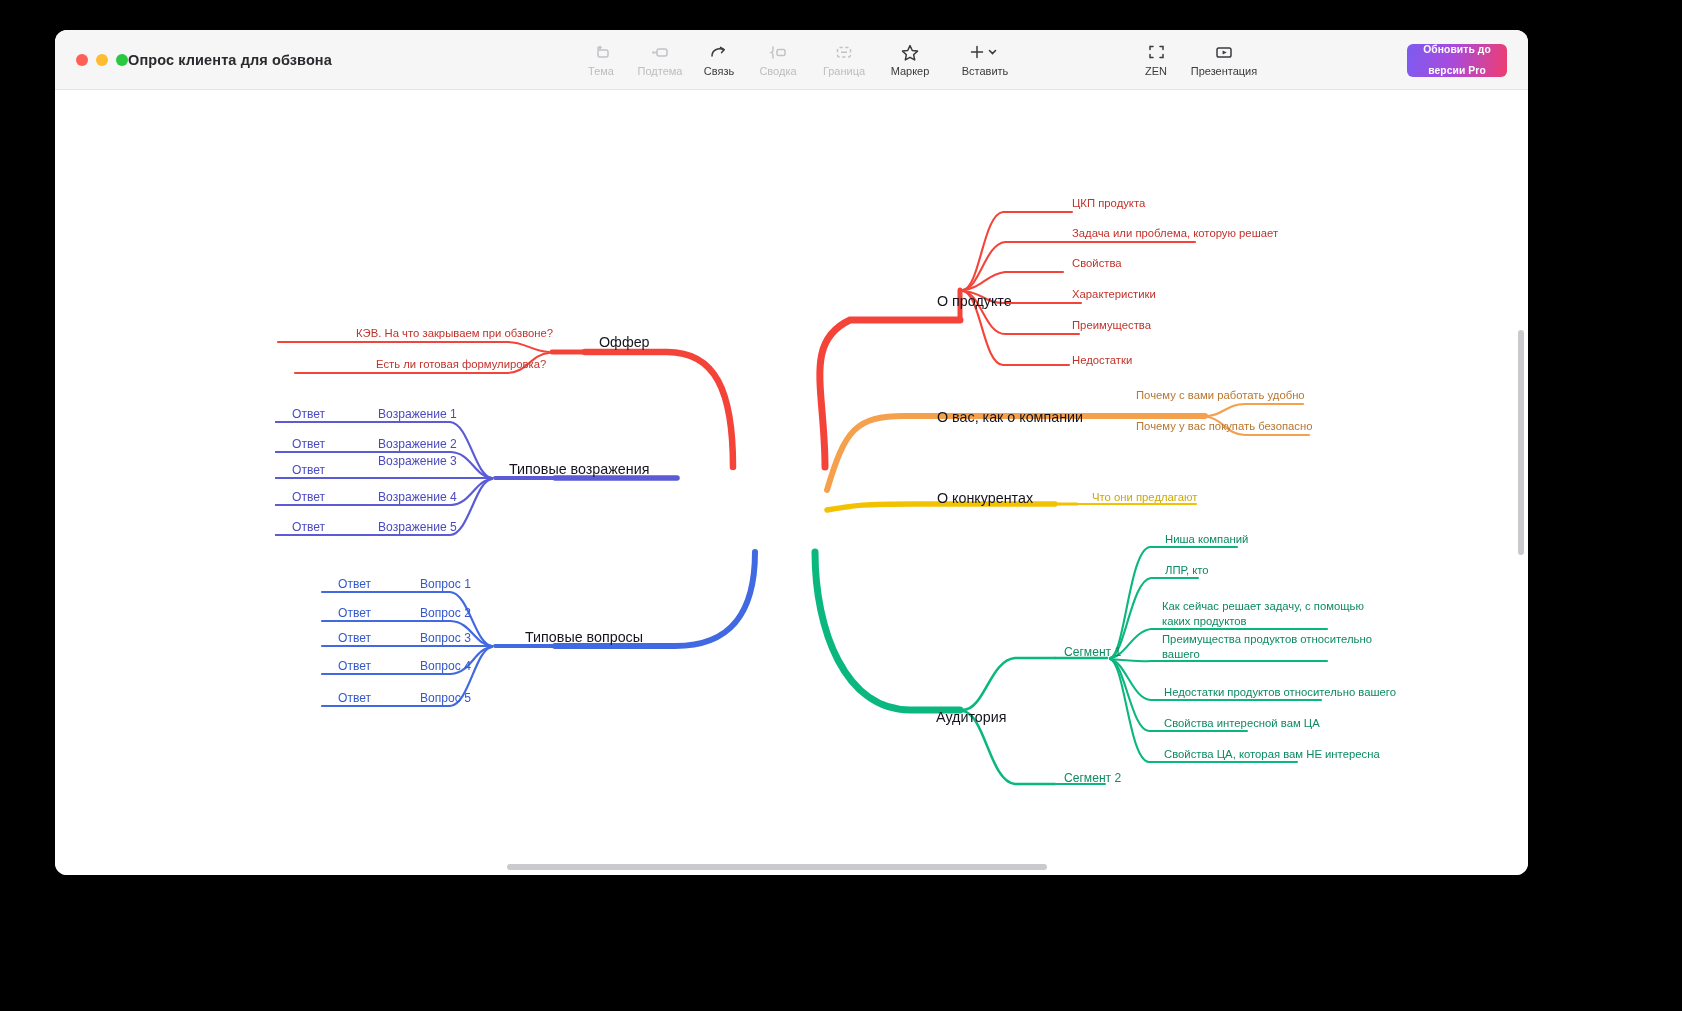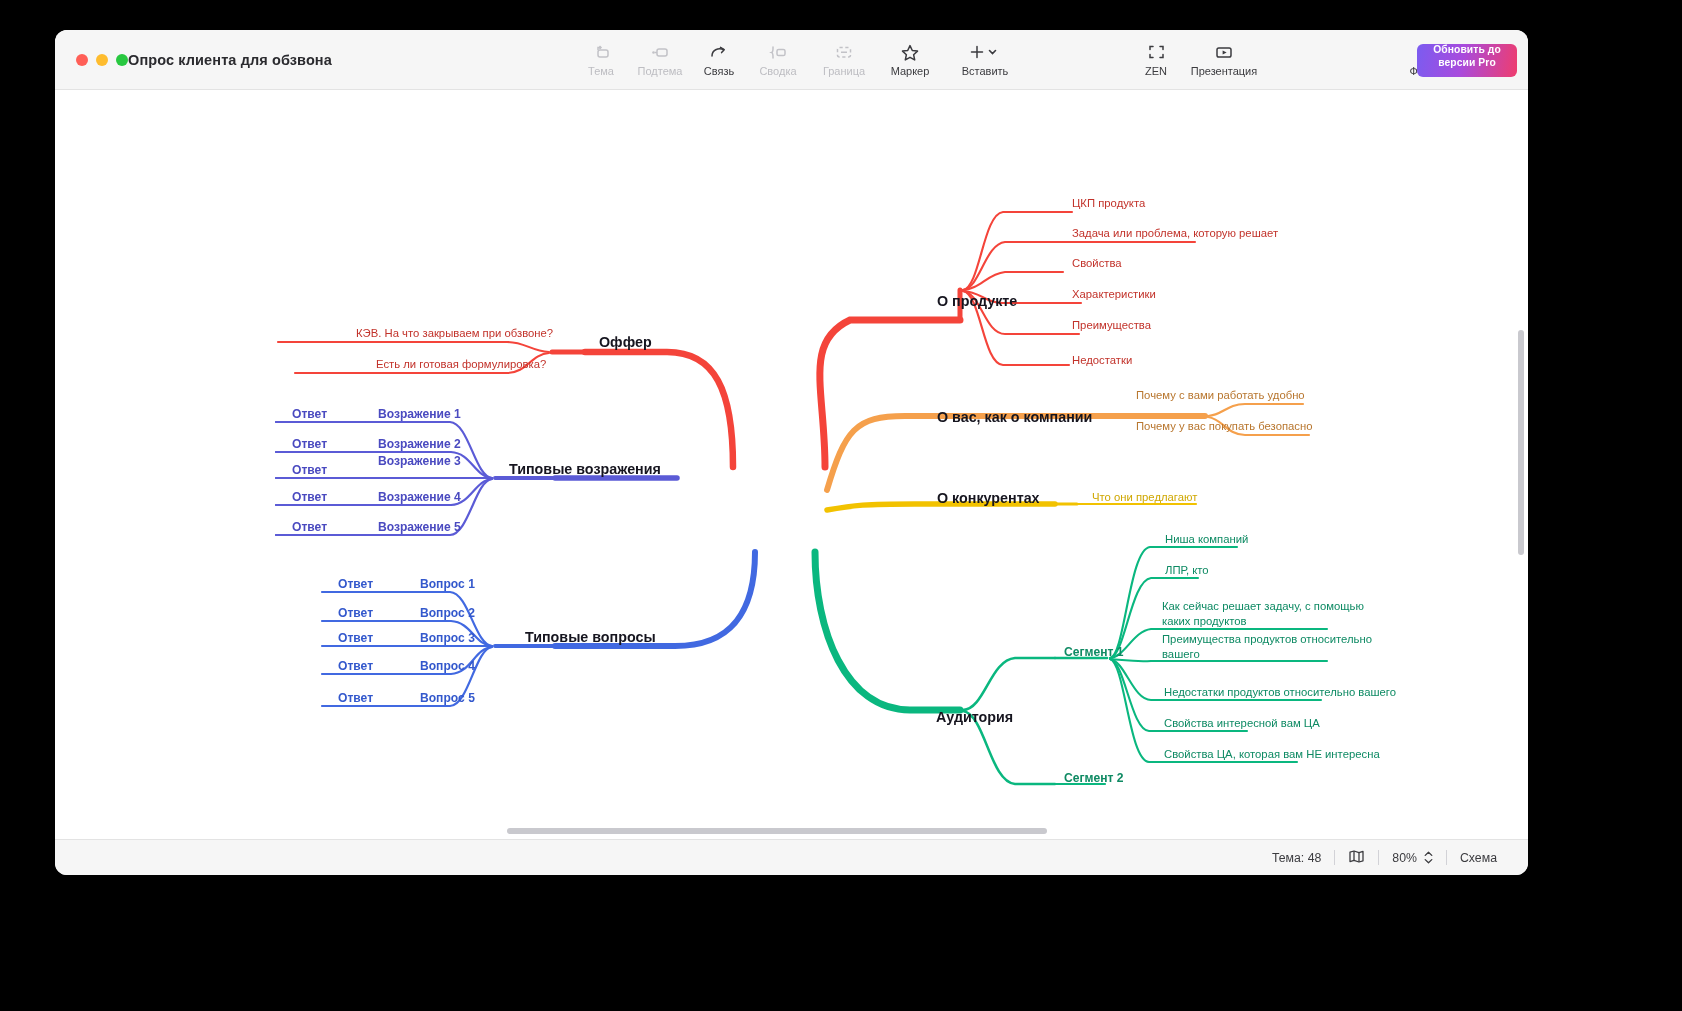--- a/index.html
+++ b/index.html
@@ -55,47 +55,47 @@
   .tool .ic { height: 20px; display: flex; align-items: center; justify-content: center; }
   .tool .lbl {
     font-size: 11px; color: #3b3b3f; white-space: nowrap;
     line-height: 13px;
   }
   .tool.disabled .lbl { color: #bdbdc2; }
   .tool.disabled .ic svg { stroke: #c2c2c7; }
   .tool .ic svg { stroke: #3b3b3f; fill: none; stroke-width: 1.5; }
 
   .pro-btn {
-    position: absolute; right: 11px; top: 14px;
+    position: absolute; right: 21px; top: 14px;
     width: 100px; height: 33px; border-radius: 6px;
     background: linear-gradient(100deg, #7b5cf0 0%, #a84bdd 45%, #ef3d6e 100%);
     color: #fff; font-size: 10.3px; font-weight: 700;
     display: flex; flex-direction: column; align-items: center;
-    justify-content: flex-start; line-height: 12.5px; text-align: center;
+    justify-content: space-between; line-height: 12.5px; text-align: center;
     border: none; cursor: pointer; letter-spacing: 0.1px;
   }
 
   
   .canvas-wrap { flex: 1; position: relative; background: #fff; overflow: hidden; }
   #map-svg { position: absolute; left: 0; top: 0; }
 
   .node-label {
     position: absolute; white-space: pre; pointer-events: auto;
     cursor: default;
     margin-left: 13px;
   }
   .nl-root {
     left: 622px; top: 405px; width: 203px; height: 86px;
     border: 2.2px solid #1c1b44; border-radius: 9px; background: #fff;
     display: flex; align-items: center; justify-content: center;
     flex-direction: column; line-height: 27px;
     font-size: 20.5px; font-weight: 700; color: #141327; text-align: center;
   }
-  .nl-main { font-size: 14.3px; font-weight: 700; color: #16151f; }
-  .nl-sub  { font-size: 12.1px; font-weight: 700; }
+  .nl-main { font-size: 14.3px; font-weight: 400; color: #16151f; }
+  .nl-sub  { font-size: 12.1px; font-weight: 400; }
   .nl-leaf { font-size: 11.3px; font-weight: 400; }
   .nl-wrap { white-space: normal; line-height: 15px; }
 
   
   .hscroll-track {
     position: absolute; left: 0; right: 0; bottom: 4px; height: 9px;
   }
   .hscroll-thumb {
     position: absolute; left: 452px; top: 2px; width: 540px; height: 6px;
     background: #c9c9ce; border-radius: 3px; cursor: pointer;
@@ -372,39 +372,13 @@
     <div class="node-label nl-sub" style="left:270px; top:541px; color:#3358cc">Ответ</div>
     <div class="node-label nl-sub" style="left:270px; top:569px; color:#3358cc">Ответ</div>
     <div class="node-label nl-sub" style="left:270px; top:601px; color:#3358cc">Ответ</div>
 
     <div class="hscroll-track">
       <div class="hscroll-thumb"></div>
     </div>
     <div class="vscroll-thumb"></div>
   </div>
 
-  <div class="statusbar">
-    <div class="sb-item">Тема: 48</div>
-    <div class="sb-div"></div>
-    <div class="sb-item">
-      <span>
-        <svg width="17" height="15" viewBox="0 0 17 15" fill="none" stroke="#3b3b3f" stroke-width="1.3" stroke-linejoin="round">
-          <path d="M2 3.2 6 2l5 1.6 4-1.2v9.4l-4 1.2L6 11.4l-4 1.2z"></path>
-          <path d="M6 2v9.4M11 3.6V13"></path>
-        </svg>
-      </span>
-    </div>
-    <div class="sb-div"></div>
-    <div class="sb-item">
-      <span>80%</span>
-      <span class="stepper">
-        <svg width="9" height="6" viewBox="0 0 9 6" fill="none" stroke="#3b3b3f" stroke-width="1.3" stroke-linecap="round" stroke-linejoin="round">
-            <path d="M1.2 4.4 4.5 1.2 7.8 4.4"></path>
-          </svg>
-        <svg width="9" height="6" viewBox="0 0 9 6" fill="none" stroke="#3b3b3f" stroke-width="1.3" stroke-linecap="round" stroke-linejoin="round">
-            <path d="M1.2 1.6 4.5 4.8 7.8 1.6"></path>
-          </svg>
-      </span>
-    </div>
-    <div class="sb-div"></div>
-    <div class="sb-item">Схема</div>
-  </div>
 </div>
 
 </body></html>

